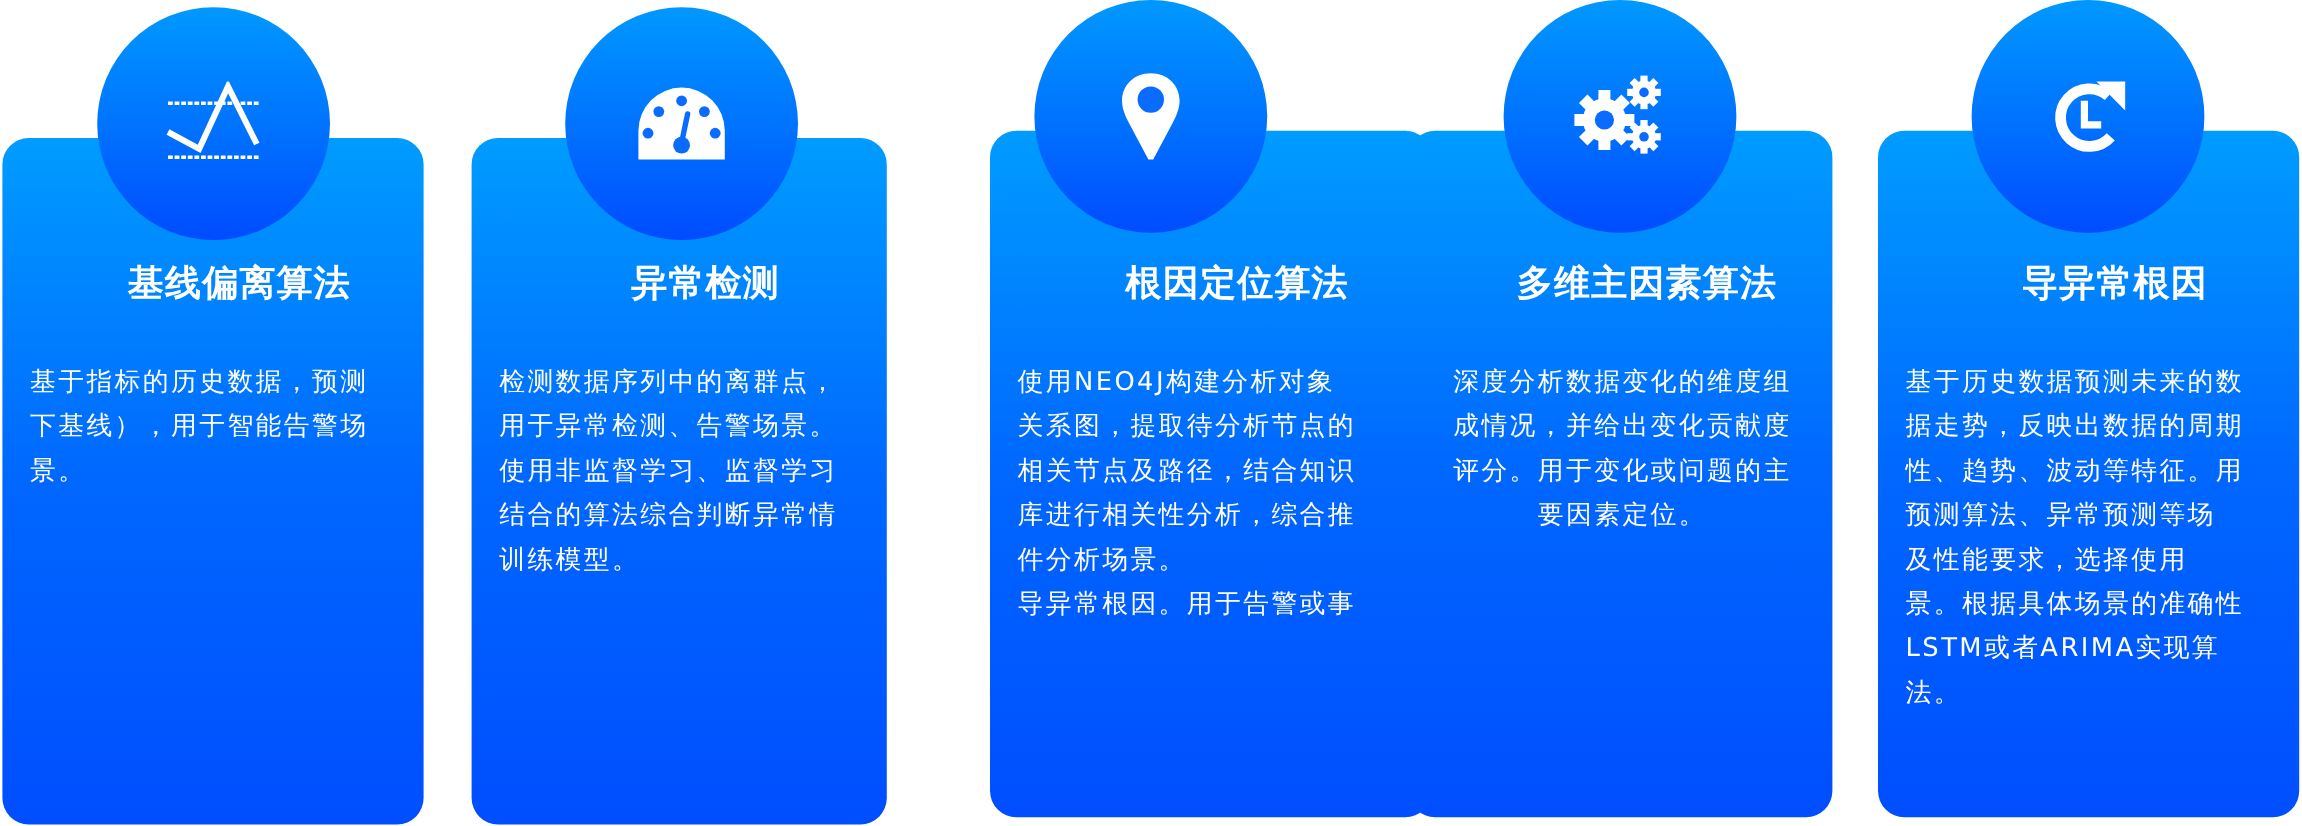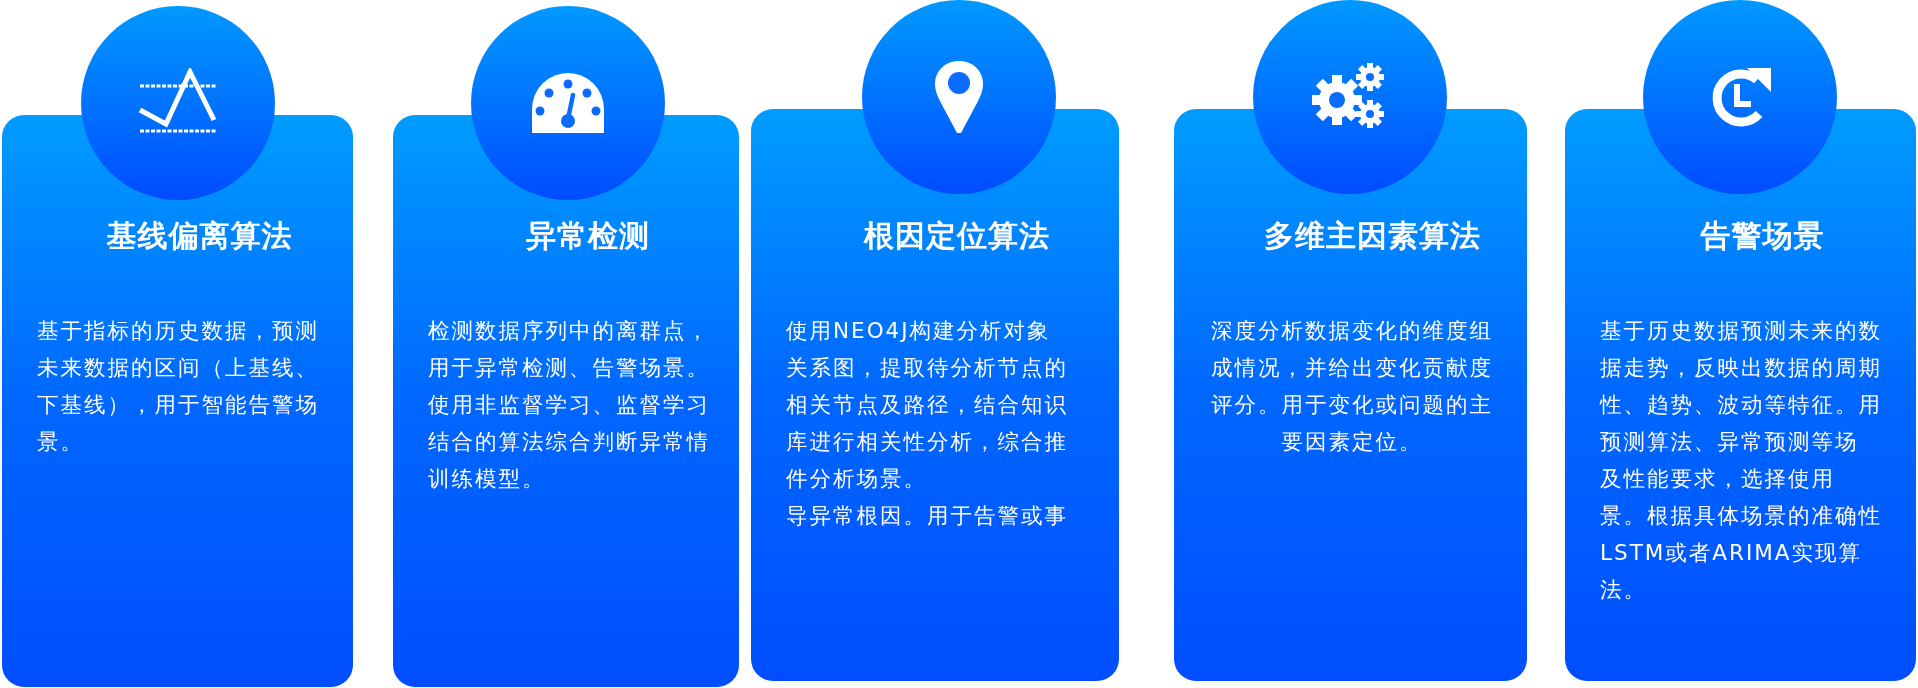--- a/index.html
+++ b/index.html
@@ -18,32 +18,31 @@
   }
   .circle svg { display: block; }
   .title {
     position: absolute; left: 0; right: 0; top: 101px;
     text-align: center; color: #ffffff;
     font-size: 30px; font-weight: bold; letter-spacing: 1px; margin-left: 44px;
   }
   .desc {
     position: absolute; left: 23px; right: 20px; top: 185px;
     color: #ffffff; font-size: 21.5px; line-height: 37px;
-    letter-spacing: 2px; margin: 12px; word-break: break-all;
+    letter-spacing: 2px; margin: 0; word-break: break-all;
   }
   .desc span { display: block; white-space: nowrap; }
 </style>
 </head>
 <body>
 
 <div class="card" style="left:2px; top:115px; width:351px; height:572px;">
   <div class="title">基线偏离算法</div>
   <p class="desc">
     <span>基于指标的历史数据，预测</span>
-    <span>未来数据的区间（上基线、</span>
     <span>下基线），用于智能告警场</span>
     <span>景。</span>
   </p>
 </div>
 <div class="circle" style="left:81px; top:6px;">
   <svg width="80" height="70" viewBox="0 0 80 70">
     <line x1="2" y1="18" x2="78" y2="18" stroke="#fff" stroke-width="3" stroke-dasharray="4 1.5"></line>
     <line x1="2" y1="63" x2="78" y2="63" stroke="#fff" stroke-width="3" stroke-dasharray="4 1.5"></line>
     <polyline points="2,42 28,56 52,4 76,52" fill="none" stroke="#fff" stroke-width="5" stroke-linejoin="miter"></polyline>
   </svg>
@@ -65,21 +64,21 @@
     <circle cx="39" cy="13" r="4.5" fill="#0a6cff"></circle>
     <circle cx="20" cy="22" r="4.5" fill="#0a6cff"></circle>
     <circle cx="58" cy="22" r="4.5" fill="#0a6cff"></circle>
     <circle cx="11" cy="40" r="4.5" fill="#0a6cff"></circle>
     <circle cx="67" cy="40" r="4.5" fill="#0a6cff"></circle>
     <line x1="39" y1="48" x2="44" y2="24" stroke="#0a6cff" stroke-width="4.5" stroke-linecap="round"></line>
     <circle cx="39" cy="50" r="7" fill="#0a6cff"></circle>
   </svg>
 </div>
 
-<div class="card" style="left:751px; top:109px; width:368px; height:572px;">
+<div class="card" style="left:825px; top:109px; width:368px; height:572px;">
   <div class="title" style="top:107px;">根因定位算法</div>
   <p class="desc" style="top:191px;">
     <span>使用NEO4J构建分析对象</span>
     <span>关系图，提取待分析节点的</span>
     <span>相关节点及路径，结合知识</span>
     <span>库进行相关性分析，综合推</span>
     <span>件分析场景。</span>
     <span>导异常根因。用于告警或事</span>
   </p>
 </div>
@@ -124,21 +123,21 @@
         <rect x="-3" y="-14" width="6" height="28" transform="rotate(-45)"></rect>
       </g>
     </g>
     <circle cx="27" cy="38" r="8" fill="#0a6cff"></circle>
     <circle cx="60" cy="15" r="4" fill="#0a6cff"></circle>
     <circle cx="60" cy="52" r="4" fill="#0a6cff"></circle>
   </svg>
 </div>
 
 <div class="card" style="left:1565px; top:109px; width:351px; height:572px;">
-  <div class="title" style="top:107px;">告警场景</div>
+  <div class="title" style="top:107px;">导异常根因</div>
   <p class="desc" style="top:191px;">
     <span>基于历史数据预测未来的数</span>
     <span>据走势，反映出数据的周期</span>
     <span>性、趋势、波动等特征。用</span>
     <span>预测算法、异常预测等场</span>
     <span>及性能要求，选择使用</span>
     <span>景。根据具体场景的准确性</span>
     <span>LSTM或者ARIMA实现算</span>
     <span>法。</span>
   </p>

